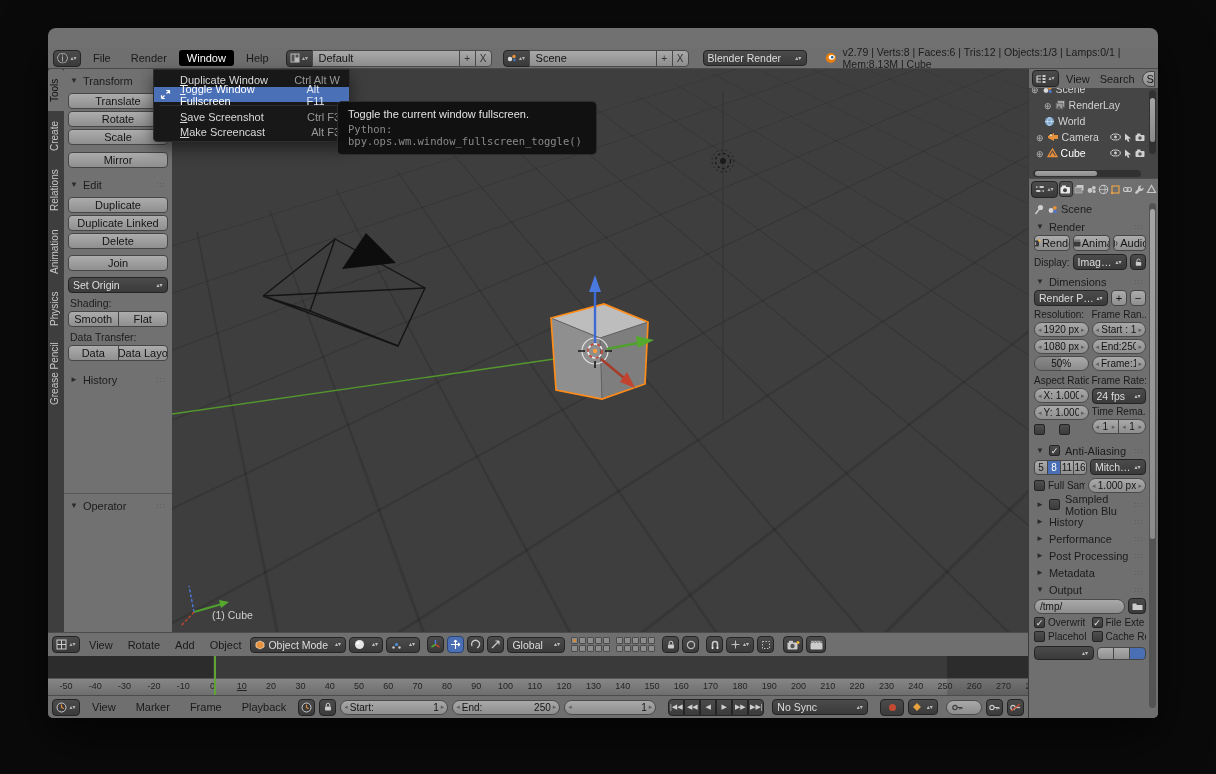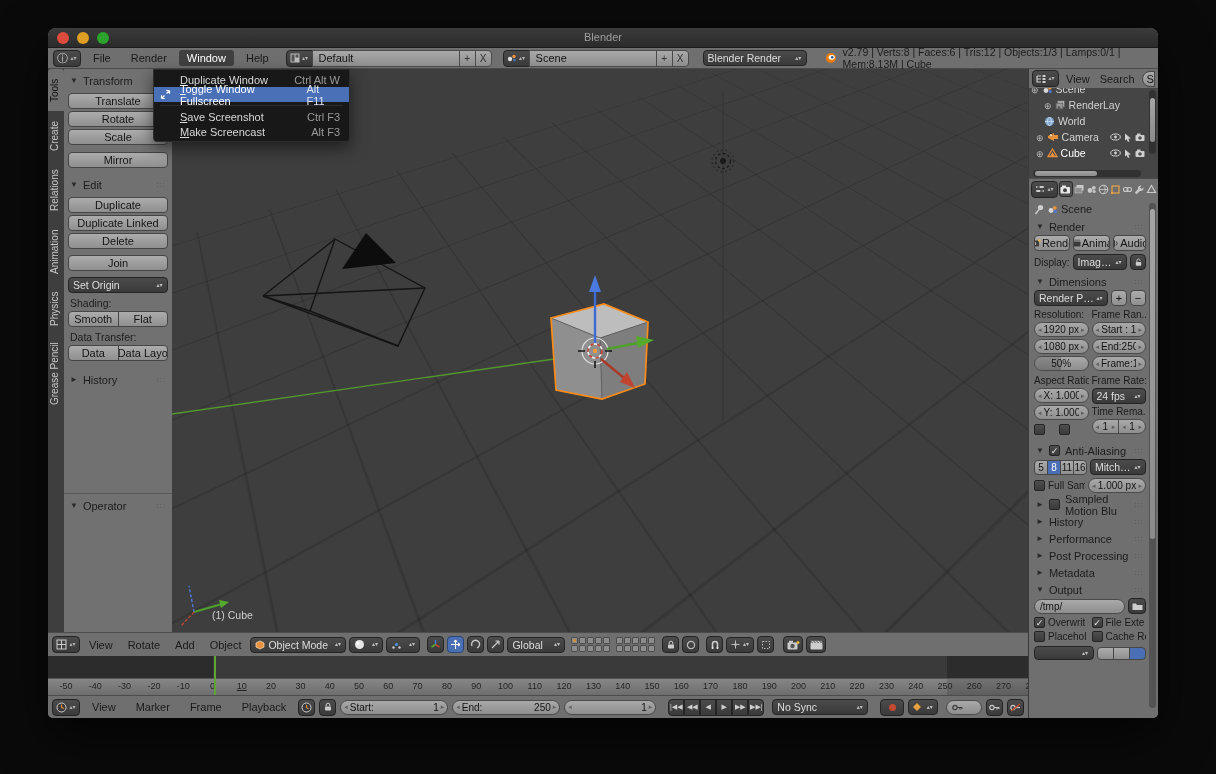--- a/index.html
+++ b/index.html
@@ -31,21 +31,21 @@
   .chk{width:11px;height:11px;flex:none;display:inline-flex;align-items:center;justify-content:center;background:linear-gradient(#4e4e4e,#3b3b3b);border:1px solid #242424;border-radius:2px;color:#ececec;font-size:9px}
   .chk.on::after{content:"✓"}
   .phead{display:flex;align-items:center;gap:5px;color:#1c1c1c;font-size:11px;height:17px;padding:0 2px}
   .phead::before{content:"▼";font-size:8px;color:#2a2a2a}
   .phead.closed::before{content:"►"}
   .phead .grip{margin-left:auto;color:rgba(0,0,0,.28);font-size:8px;letter-spacing:1px}
 
   
   .topbar{position:absolute;left:0;top:20px;right:0;height:21px;background:#6f6f6f;border-bottom:1px solid #4a4a4a;display:flex;align-items:center;gap:4px;padding:0 5px;color:#1a1a1a}
   .menuitem{padding:2px 8px;border-radius:3px;cursor:default}
-  .menuitem.active{background:#404040;color:#fff}
+  .menuitem.active{background:#000000;color:#fff}
   .wgroup{display:flex;align-items:center}
   .wgroup>*{margin-left:-1px}
   .fieldwide{position:relative;display:flex;align-items:center;background:linear-gradient(#a9a9a9,#8e8e8e);border:1px solid #4a4a4a;color:#141414;height:17px;padding:0 6px;font-size:11px}
   .sqbtn{display:flex;align-items:center;justify-content:center;width:17px;height:17px;background:linear-gradient(#a9a9a9,#8e8e8e);border:1px solid #4a4a4a;color:#333;font-size:10px}
   .stats{display:flex;align-items:center;gap:6px;margin-left:14px;color:#1c1c1c;font-size:10.5px}
 
   
   .wmenu{position:absolute;left:105px;top:41px;width:197px;background:#181818;border:1px solid #2d2d2d;border-radius:0 0 4px 4px;z-index:50;padding:2px 0;box-shadow:0 6px 16px rgba(0,0,0,.5)}
   .wmenu .row{display:flex;align-items:center;height:15px;padding:0 9px 0 26px;color:#d8d8d8;position:relative}
   .wmenu .row .sc{margin-left:auto;color:#9a9a9a}
@@ -131,28 +131,20 @@
   .seg .cell:last-child{border-radius:0 4px 4px 0}
   .seg .cell.on{background:#4a6fb4;color:#fff}
   .fill50{position:absolute;left:0;top:0;bottom:0;width:50%;background:rgba(0,0,0,.18)}
   .pvscroll{position:absolute;right:2px;top:4px;width:7px;height:505px;background:rgba(0,0,0,.25);border-radius:4px}
 </style>
 </head>
 <body>
 
 <div class="window">
 
-  <div class="titlebar">
-    <div class="lights">
-      <div class="light r"></div>
-      <div class="light y"></div>
-      <div class="light g"></div>
-    </div>
-    <div class="wtitle">Blender</div>
-  </div>
 
   <div class="topbar">
     <div class="edbtn">
         <span>ⓘ</span>
       </div>
     <span class="menuitem">File</span>
     <span class="menuitem">Render</span>
     <span class="menuitem active">Window</span>
     <span class="menuitem">Help</span>
     <div class="wgroup" style="margin-left:6px">
@@ -320,20 +312,24 @@
     <div class="row">
       <span><u>S</u>ave Screenshot</span>
       <span class="sc">Ctrl F3</span>
     </div>
     <div class="row">
       <span><u>M</u>ake Screencast</span>
       <span class="sc">Alt F3</span>
     </div>
   </div>
 
+  <div class="tooltip">
+    <div class="l1">Toggle the current window fullscreen.</div>
+    <div class="l2">Python: bpy.ops.wm.window_fullscreen_toggle()</div>
+  </div>
 
   <div class="vphead">
     <div class="edbtn">
       <svg width="11" height="11" viewBox="0 0 11 11">
           <rect x="1" y="1" width="9" height="9" fill="none" stroke="#ccc"></rect>
           <path d="M1 5.5 H10 M5.5 1 V10" stroke="#ccc"></path>
         </svg>
     </div>
     <span class="menuitem">View</span>
     <span class="menuitem">Rotate</span>

